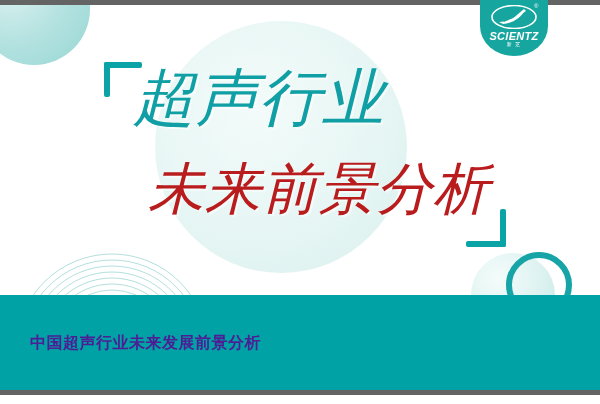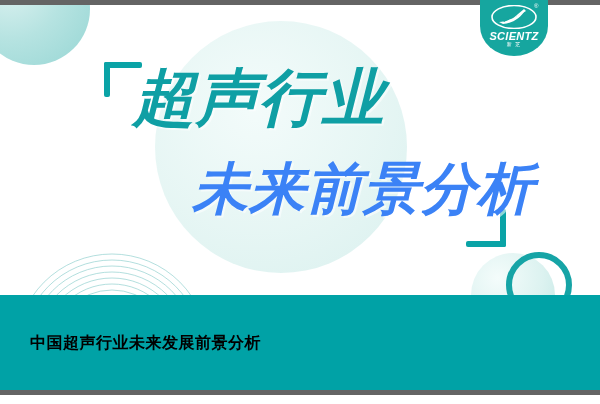--- a/index.html
+++ b/index.html
@@ -128,58 +128,57 @@
   .headline {
     position: absolute;
     left: 0;
     top: 0;
     width: 600px;
     z-index: 20;
   }
   .headline-line {
     position: absolute;
     white-space: nowrap;
-    font-weight: 700;
+    font-weight: 400;
     font-style: italic;
     letter-spacing: 1px;
     line-height: 1;
   }
   .headline-line-1 {
     left: 133px;
     top: 62px;
     font-size: 62px;
     color: #0f9fa4;
     text-shadow: 2px 2px 0 rgba(255,255,255,0.55);
   }
   .headline-line-2 {
     left: 148px;
     top: 156px;
     font-size: 56px;
-    color: #3b82f6;
+    color: #b91c1c;
     text-shadow: 2px 2px 0 rgba(255,255,255,0.55);
-    margin-left: 44px;
   }
 
   
   .band {
     position: absolute;
     left: 0;
     top: 290px;
     width: 600px;
     height: 100px;
     background: #00a2a6;
     z-index: 30;
   }
   .band-title {
     position: absolute;
     left: 30px;
     top: 38px;
     font-size: 16px;
     font-weight: 700;
-    color: #000000;
+    color: #4c1d95;
     letter-spacing: 0.5px;
     white-space: nowrap;
   }
 
   
   .logo {
     position: absolute;
     left: 480px;
     top: 0px;
     width: 68px;

